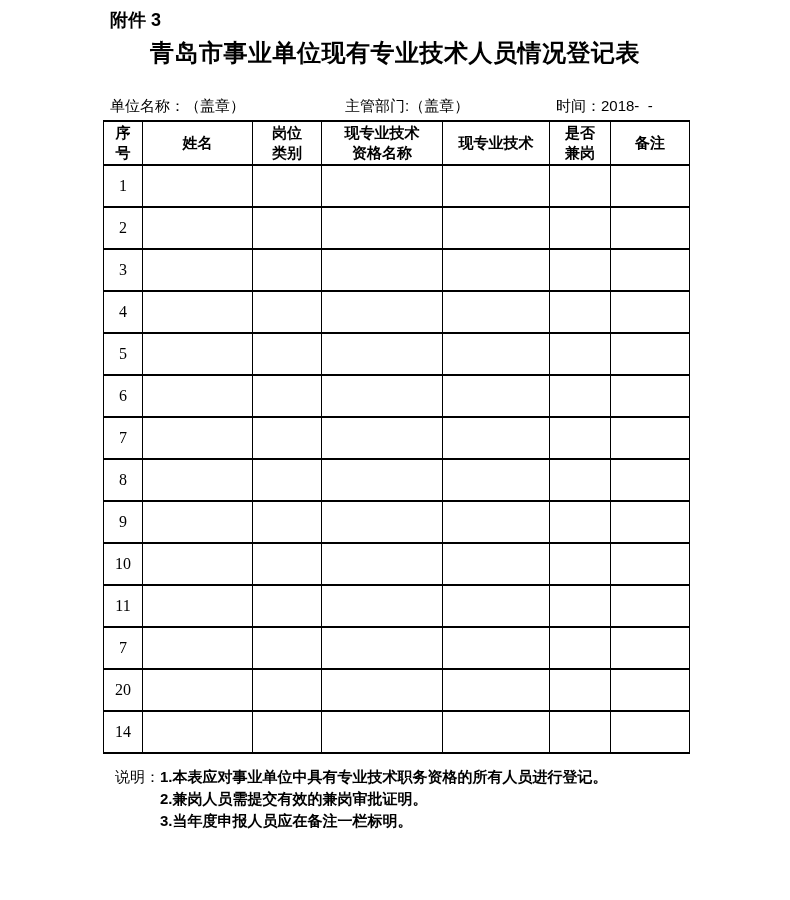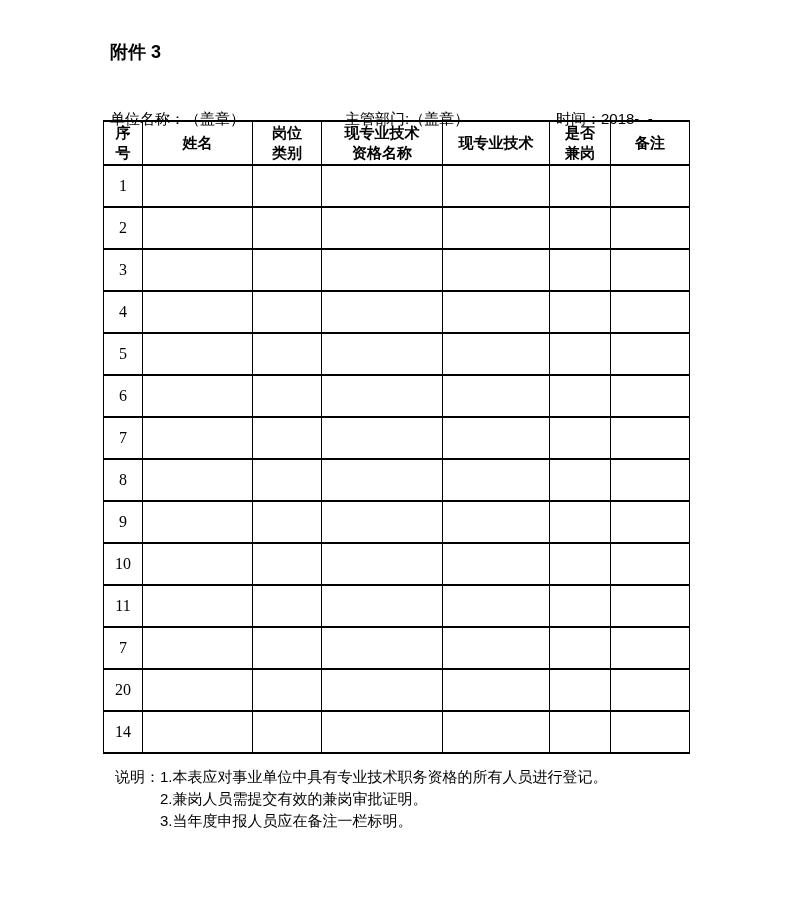--- a/index.html
+++ b/index.html
@@ -6,28 +6,28 @@
   html, body { margin: 0; padding: 0; background: #ffffff; }
   body {
     width: 790px; height: 900px;
     font-family: "Liberation Sans", sans-serif;
     color: #000000;
   }
   .page { position: relative; width: 790px; height: 900px; background: #ffffff; overflow: hidden; }
 
   .attachment-label {
     position: absolute; left: 110px; top: 8px;
-    font-size: 18px; font-weight: bold; white-space: pre; margin-top: 32px;
+    font-size: 18px; font-weight: bold; white-space: pre;
   }
   .doc-title {
     position: absolute; left: 0; top: 37px; width: 790px;
     text-align: center; font-size: 24px; font-weight: bold; letter-spacing: 0.5px;
   }
 
-  .meta-row { position: absolute; left: 0; top: 97px; width: 790px; height: 22px; font-size: 15px; margin-top: 13px; }
+  .meta-row { position: absolute; left: 0; top: 97px; width: 790px; height: 22px; font-size: 15px; }
   .meta-row span { position: absolute; top: 0; white-space: pre; }
   .meta-unit { left: 110px; }
   .meta-dept { left: 345px; }
   .meta-time { left: 556px; }
 
   table.reg-table {
     position: absolute; left: 103px; top: 120px;
     width: 586px; border-collapse: collapse; table-layout: fixed;
   }
   .reg-table th, .reg-table td {
@@ -44,30 +44,31 @@
   .reg-table td.num {
     font-family: "Liberation Serif", serif;
     font-size: 16px; text-align: center; vertical-align: middle;
   }
 
   .notes {
     position: absolute; left: 115px; top: 766px; width: 610px;
     display: flex; font-size: 15px; line-height: 22px;
   }
   .notes-label { flex: 0 0 auto; white-space: pre; }
-  .notes-items { flex: 0 0 auto; width: 560px; }
+  .notes-items { flex: 0 0 auto; width: 560px; font-weight: bold; }
   .note-item { white-space: pre-line; padding-left: 15px; text-indent: -15px; }
 </style>
 </head>
 <body>
 
 <div class="page">
 
   <div class="attachment-label">附件 3</div>
 
+  <div class="doc-title">青岛市事业单位现有专业技术人员情况登记表</div>
 
   <div class="meta-row">
     <span class="meta-unit">单位名称：（盖章）</span>
     <span class="meta-dept">主管部门:（盖章）</span>
     <span class="meta-time">时间：2018-  -</span>
   </div>
 
   <table class="reg-table">
     <colgroup>
       <col style="width:39px">

